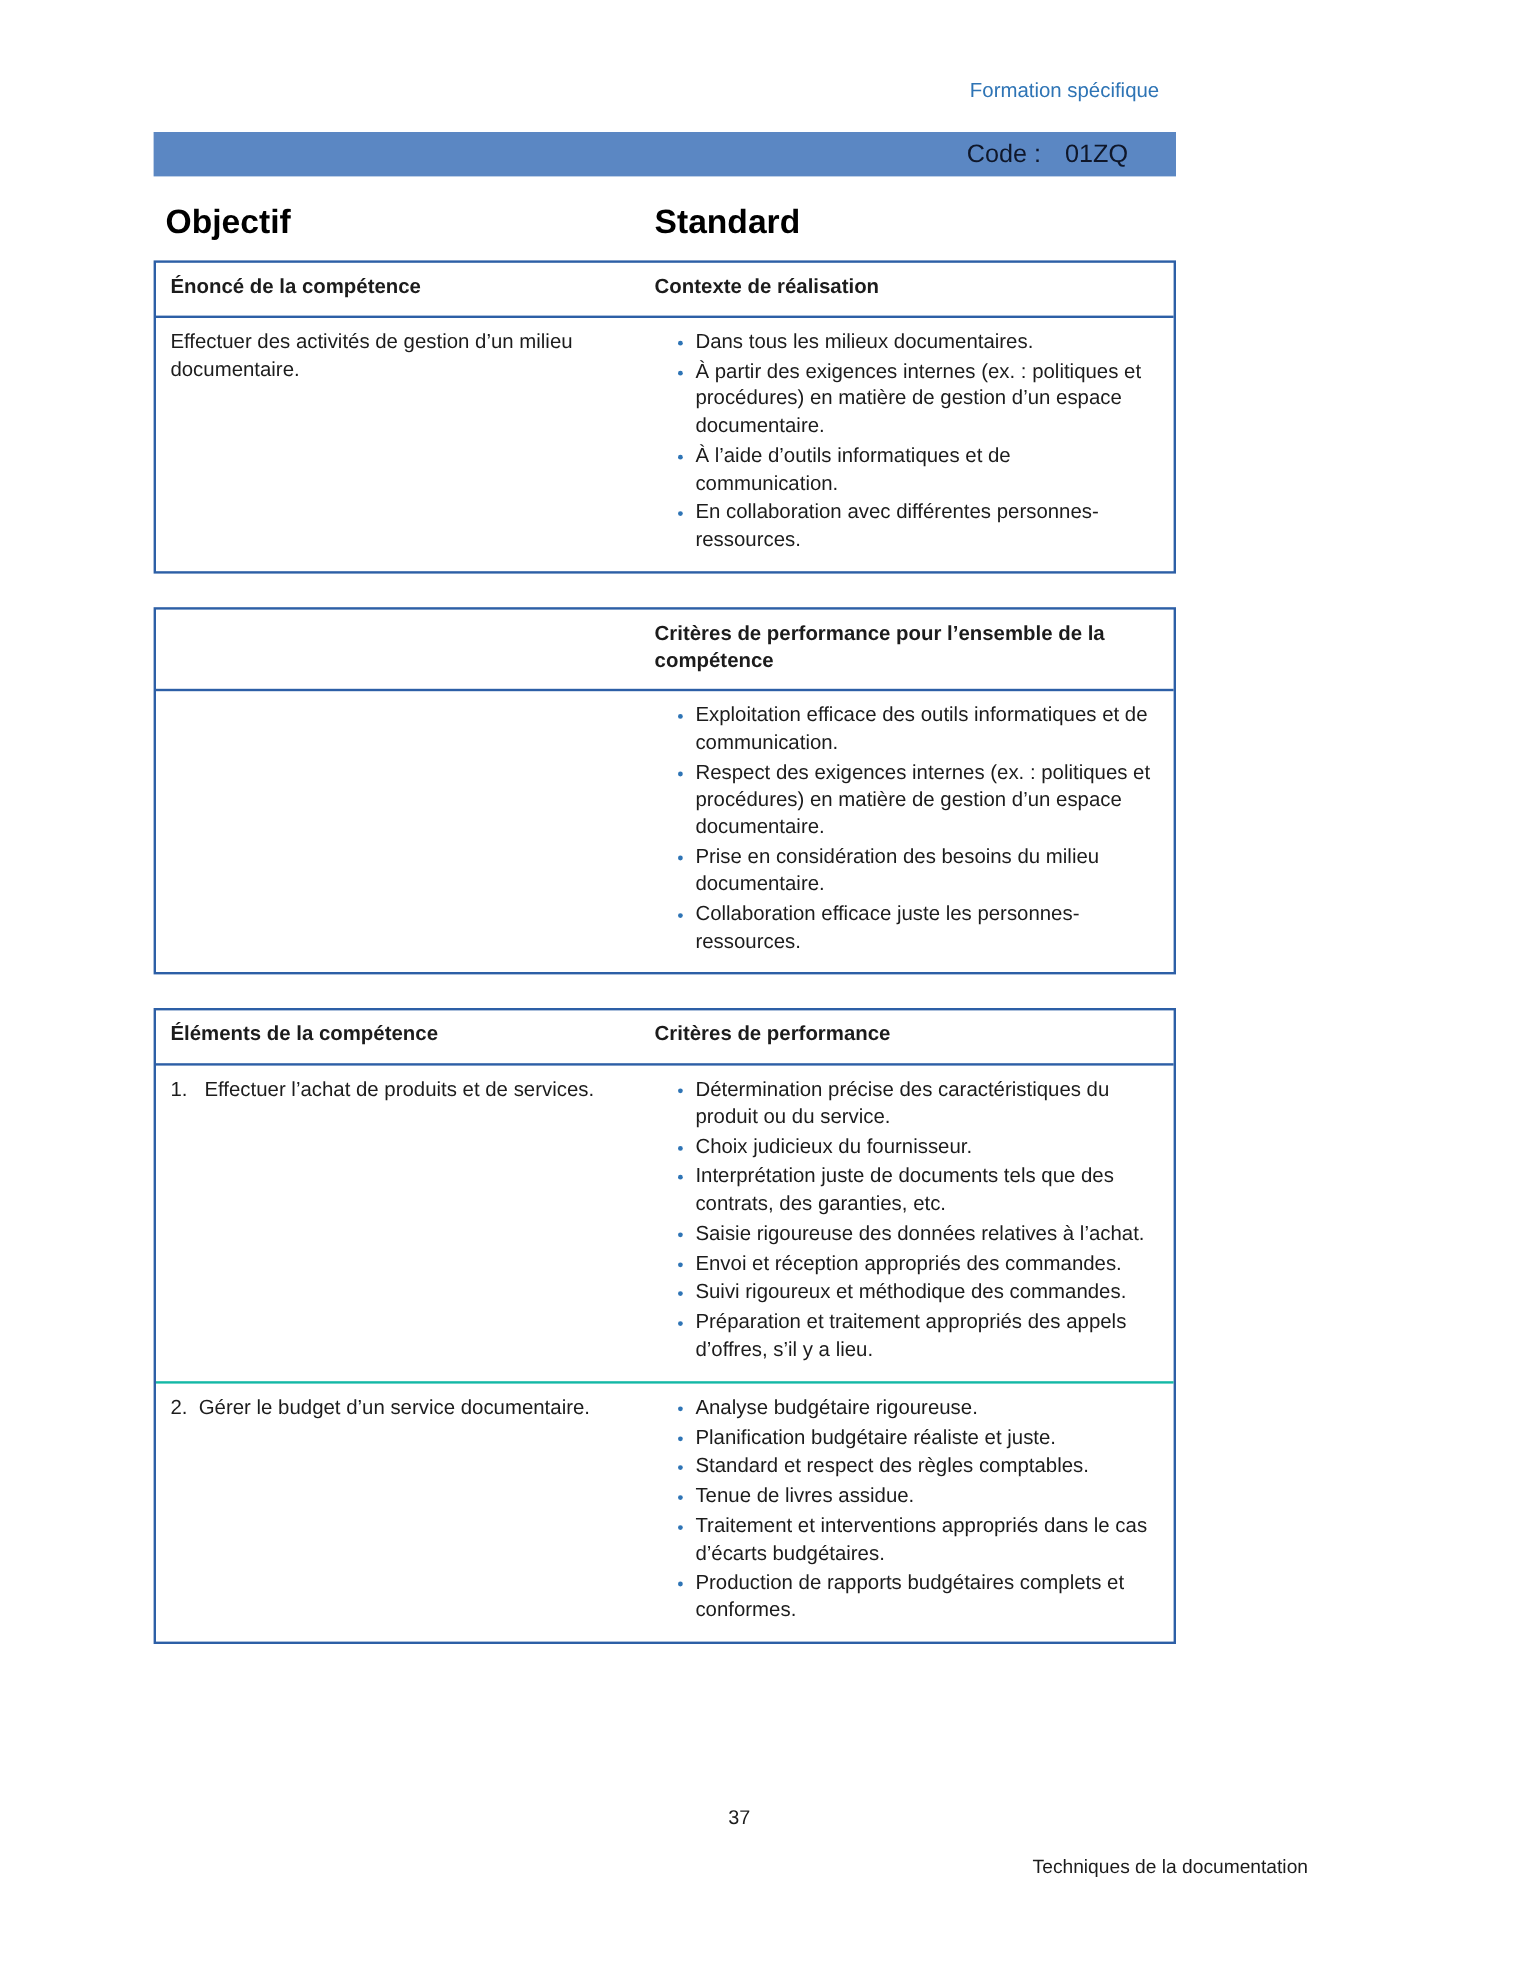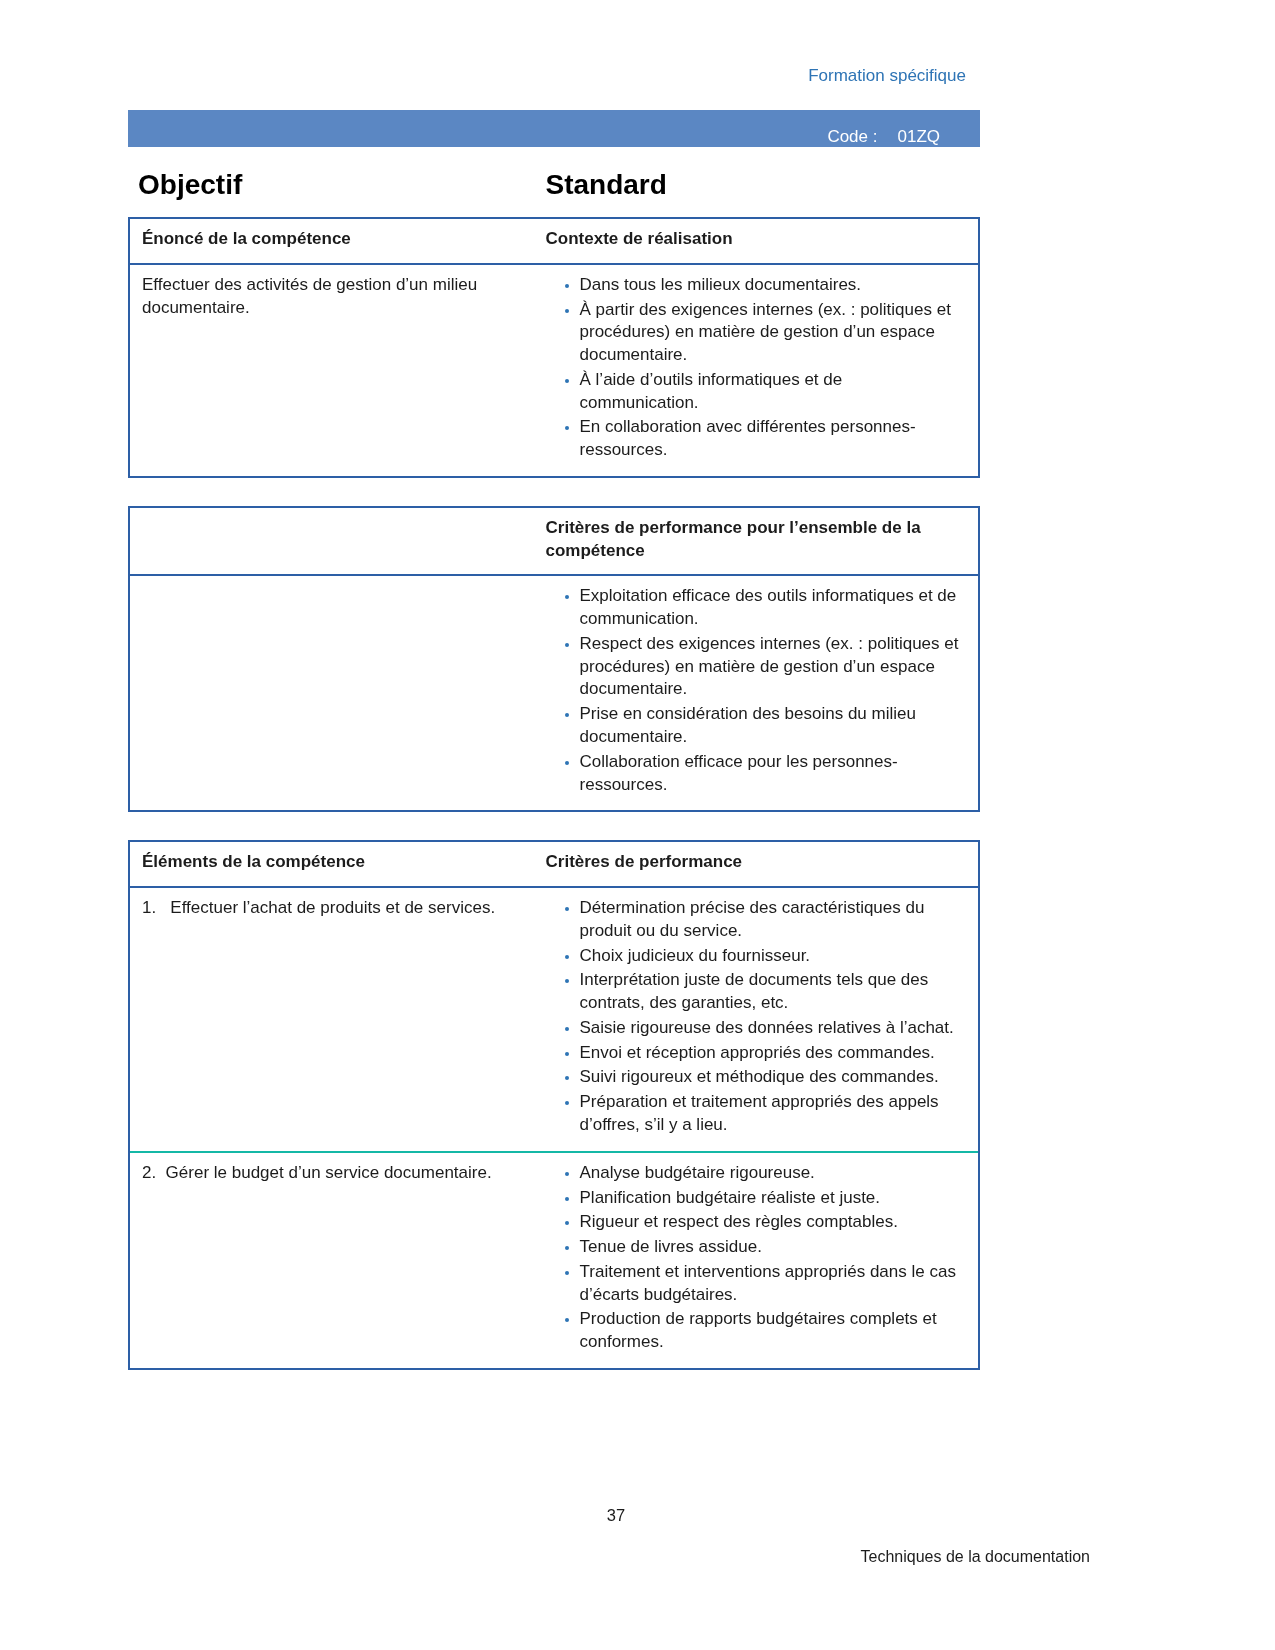--- a/index.html
+++ b/index.html
@@ -22,27 +22,27 @@
     margin-top: 66px;
     text-align: right;
     color: #2e74b5;
     font-size: 17px;
     padding-right: 14px;
   }
   .code-bar {
     margin-top: 24px;
     height: 37px;
     background: #5b87c3;
-    color: #ffffff;
+    color: #0f172a;
     display: flex;
     justify-content: flex-end;
-    align-items: flex-end;
+    align-items: center;
     gap: 20px;
     padding-right: 40px;
-    font-size: 17px;
+    font-size: 21px;
   }
   .section-headings {
     display: flex;
     margin-top: 22px;
     margin-bottom: 16px;
   }
   .section-headings .h-obj { width: 49%; padding-left: 10px; box-sizing: border-box; }
   .section-headings .h-std { width: 51%; }
   .section-headings div {
     color: #000000;
@@ -138,21 +138,21 @@
         <div class="cl"></div>
         <div class="cr">Critères de performance pour l’ensemble de la compétence</div>
       </div>
       <div class="t-row">
         <div class="cl"></div>
         <div class="cr">
           <ul>
               <li>Exploitation efficace des outils informatiques et de communication.</li>
               <li>Respect des exigences internes (ex. : politiques et procédures) en matière de gestion d’un espace documentaire.</li>
               <li>Prise en considération des besoins du milieu documentaire.</li>
-              <li>Collaboration efficace pour les personnes-ressources.</li>
+              <li>Collaboration efficace juste les personnes-ressources.</li>
             </ul>
         </div>
       </div>
     </div>
 
     <div class="tbl">
       <div class="t-header">
         <div class="cl">Éléments de la compétence</div>
         <div class="cr">Critères de performance</div>
       </div>
@@ -169,21 +169,21 @@
               <li>Préparation et traitement appropriés des appels d’offres, s’il y a lieu.</li>
             </ul>
         </div>
       </div>
       <div class="t-row">
         <div class="cl">2.&nbsp; Gérer le budget d’un service documentaire.</div>
         <div class="cr">
           <ul>
               <li>Analyse budgétaire rigoureuse.</li>
               <li>Planification budgétaire réaliste et juste.</li>
-              <li>Rigueur et respect des règles comptables.</li>
+              <li>Standard et respect des règles comptables.</li>
               <li>Tenue de livres assidue.</li>
               <li>Traitement et interventions appropriés dans le cas d’écarts budgétaires.</li>
               <li>Production de rapports budgétaires complets et conformes.</li>
             </ul>
         </div>
       </div>
     </div>
 
   </div>
 

